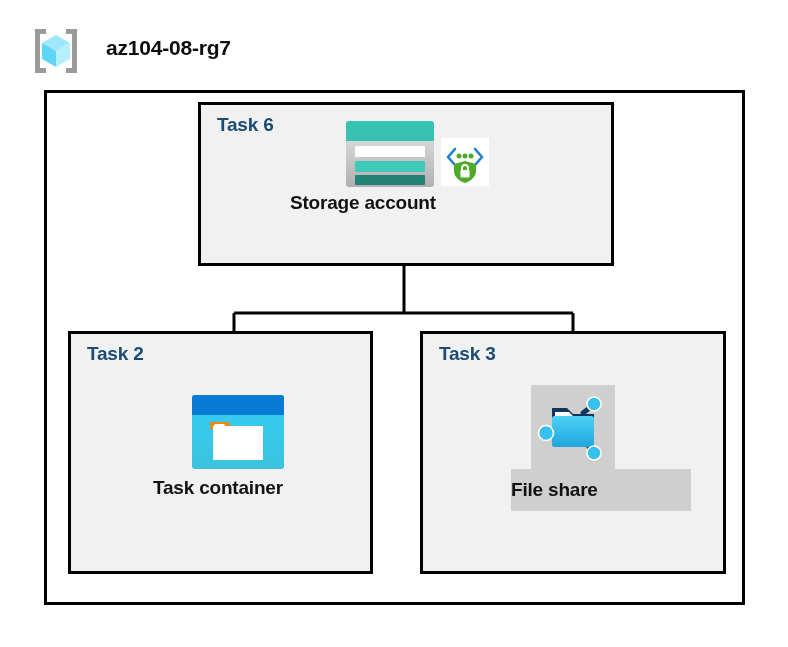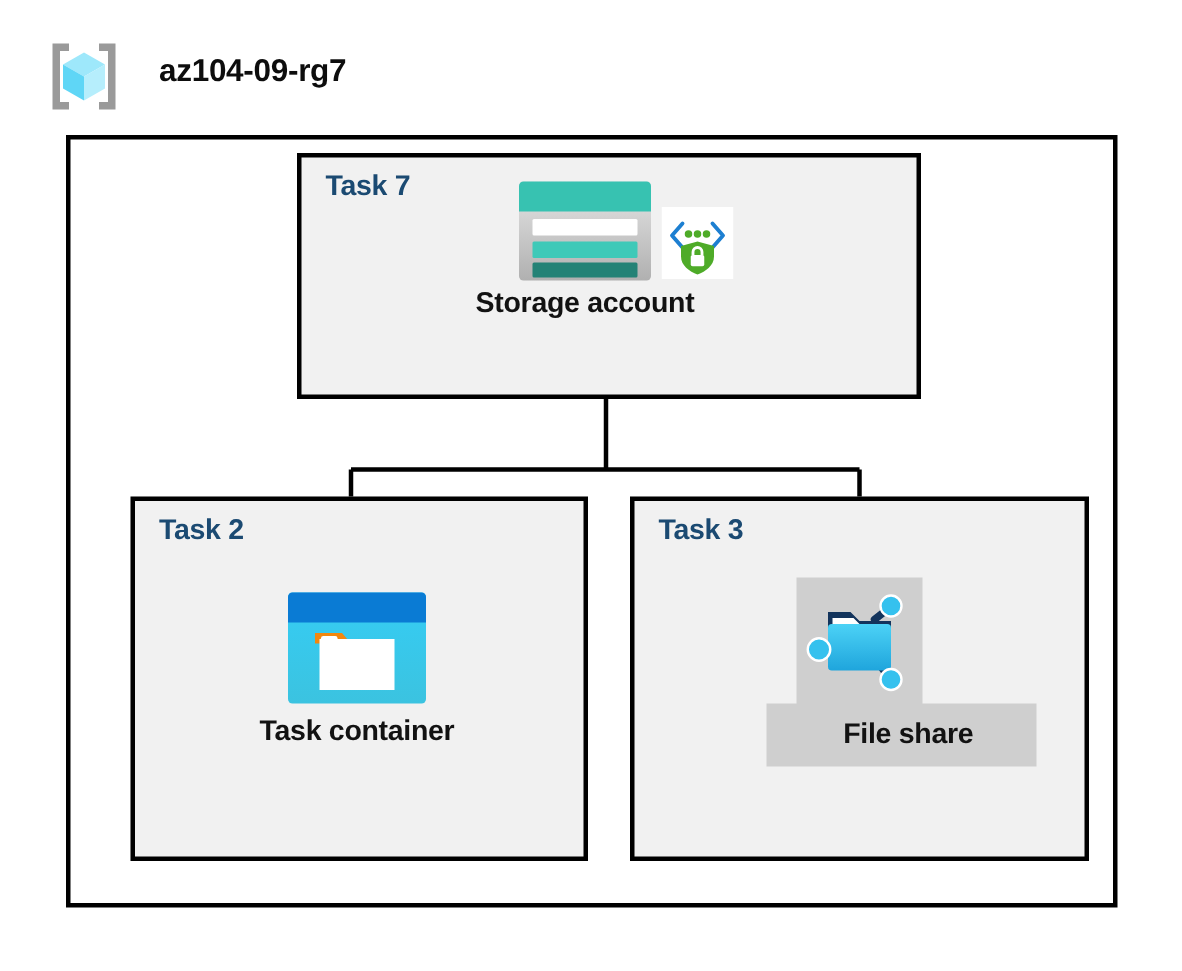--- a/index.html
+++ b/index.html
@@ -23,37 +23,37 @@
     position:absolute;left:44px;top:90px;width:701px;height:515px;
     border:3px solid #000000;background:#ffffff;box-sizing:border-box;
   }
 
   
   .task-box{
     position:absolute;background:#f1f1f1;
     border:3px solid #000000;box-sizing:border-box;
   }
   #task1-box{left:198px;top:102px;width:416px;height:164px;}
-  #task2-box{left:87px;top:331px;width:305px;height:243px;}
+  #task2-box{left:68px;top:331px;width:305px;height:243px;}
   #task3-box{left:420px;top:331px;width:306px;height:243px;}
 
   .task-label{
     position:absolute;left:16px;top:9px;
     font-size:19px;font-weight:bold;color:#1b4a72;
     white-space:nowrap;letter-spacing:-0.2px;
   }
 
   
   #connectors{position:absolute;left:0;top:0;width:788px;height:647px;pointer-events:none;}
 
   
   .node{position:absolute;}
   .node-icon{position:absolute;}
   .node-caption{
-    position:absolute;text-align:center;
+    position:absolute;
     font-size:19px;font-weight:bold;color:#121212;
     white-space:nowrap;letter-spacing:-0.2px;
   }
 
   
   #storage-node{left:345px;top:120px;}
   #storage-icon{left:0;top:0;width:90px;height:68px;}
   #secure-icon{left:96px;top:18px;width:48px;height:48px;}
   #storage-caption{left:-55px;top:72px;width:200px;}
 
@@ -80,38 +80,38 @@
       <path d="M16 3 L5 3 L5 47 L16 47 L16 42 L10 42 L10 8 L16 8 Z" fill="#9a9a9a"></path>
 
       <path d="M36 3 L47 3 L47 47 L36 47 L36 42 L42 42 L42 8 L36 8 Z" fill="#9a9a9a"></path>
 
       <path d="M26 9 L40 17 L26 25 L12 17 Z" fill="#9ee8fb"></path>
       <path d="M12 17 L26 25 L26 41 L12 33 Z" fill="#5fd6f6"></path>
       <path d="M40 17 L26 25 L26 41 L40 33 Z" fill="#b6eefc"></path>
     </svg>
   </span>
 
-  <span id="rg-title">az104-09-rg7</span>
+  <span id="rg-title">az104-08-rg7</span>
 </div>
 
 <div id="rg-box"></div>
 
 <svg id="connectors" viewBox="0 0 788 647" xmlns="http://www.w3.org/2000/svg">
 
   <line x1="404" y1="234" x2="404" y2="313" stroke="#000000" stroke-width="3"></line>
 
   <line x1="234" y1="313" x2="573" y2="313" stroke="#000000" stroke-width="3"></line>
 
   <line x1="234" y1="313" x2="234" y2="391" stroke="#000000" stroke-width="3"></line>
 
   <line x1="573" y1="313" x2="573" y2="391" stroke="#000000" stroke-width="3"></line>
 </svg>
 
 <div id="task1-box" class="task-box">
-  <span class="task-label">Task 7</span>
+  <span class="task-label">Task 6</span>
 </div>
 
 <div id="storage-node" class="node">
   <span id="storage-icon" class="node-icon">
     <svg width="90" height="68" viewBox="0 0 90 68" xmlns="http://www.w3.org/2000/svg">
       <defs>
         <linearGradient id="stgBody" x1="0" y1="0" x2="0" y2="1">
           <stop offset="0" stop-color="#e6e6e6"></stop>
           <stop offset="1" stop-color="#b0b0b0"></stop>
         </linearGradient>

